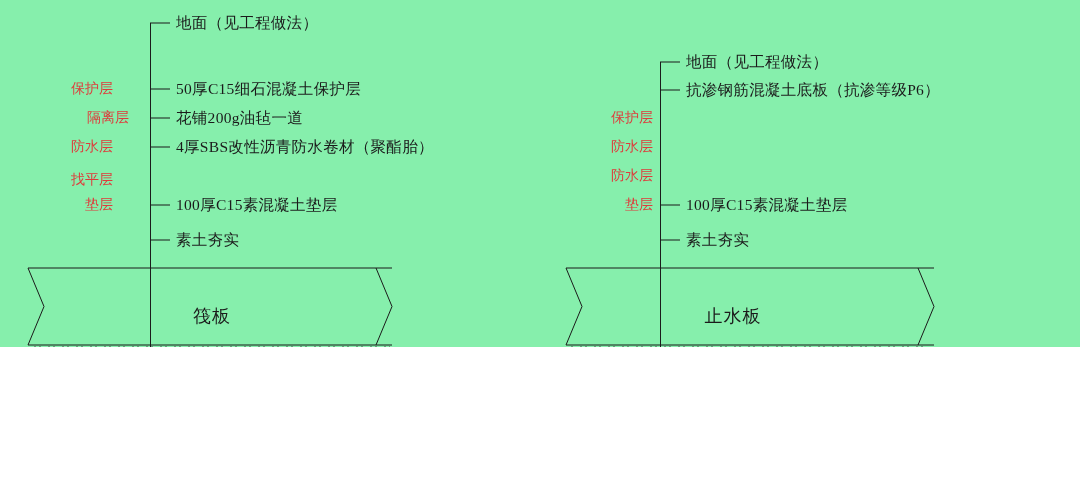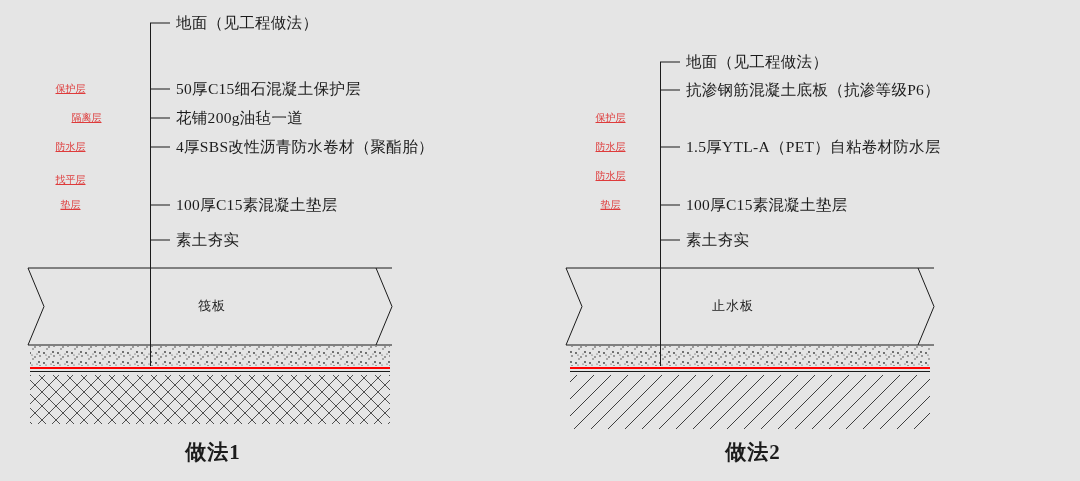--- a/index.html
+++ b/index.html
@@ -1,19 +1,19 @@
 <!DOCTYPE html>
 <html><head>
 <meta charset="utf-8">
 <style>
   html,body{margin:0;padding:0;background:#ffffff;}
   .canvas{
     position:relative;
-    width:1080px;height:481px;
-    background:#e5e5e5;
+    width:1080px;height:347px;
+    background:#86efac;
     font-family:"Liberation Serif","DejaVu Serif",serif;
     color:#1b1b1b;
     overflow:hidden;
   }
   .leader-line{
     position:absolute;
     width:0;
     border-left:1px solid #1b1b1b;
   }
   .callout{
@@ -29,31 +29,31 @@
     border-top:1px solid #1b1b1b;
     margin-right:6px;
   }
   .callout-text{
     font-size:15.5px;
     letter-spacing:0.3px;
   }
   .red-tag{
     position:absolute;
     transform:translateY(-50%);
-    text-align:center;
-    font-size:10px;
+    text-align:right;
+    font-size:14px;
     color:#de3b3b;
     white-space:nowrap;
-    text-decoration:underline;
   }
   .slab-label{
     position:absolute;
     transform:translate(-50%,-50%);
-    font-size:13px;
+    font-size:18px;
     letter-spacing:1px;
+    margin-top:10px;
   }
   .caption{
     position:absolute;
     transform:translate(-50%,-50%);
     font-size:21px;
     font-weight:bold;
     letter-spacing:1px;
     text-align:center;
   }
   svg.linework{position:absolute;left:0;top:0;}
@@ -147,24 +147,20 @@
   <div class="leader-line" style="left:660px;top:62px;height:304px"></div>
 
   <div class="callout" style="left:660px;top:62px">
     <span class="tick"></span>
     <span class="callout-text">地面（见工程做法）</span>
   </div>
   <div class="callout" style="left:660px;top:90px">
     <span class="tick"></span>
     <span class="callout-text">抗渗钢筋混凝土底板（抗渗等级P6）</span>
   </div>
-  <div class="callout" style="left:660px;top:147px">
-    <span class="tick"></span>
-    <span class="callout-text">1.5厚YTL-A（PET）自粘卷材防水层</span>
-  </div>
   <div class="callout" style="left:660px;top:205px">
     <span class="tick"></span>
     <span class="callout-text">100厚C15素混凝土垫层</span>
   </div>
   <div class="callout" style="left:660px;top:240px">
     <span class="tick"></span>
     <span class="callout-text">素土夯实</span>
   </div>
 
   <div class="red-tag" style="left:568px;top:118px;width:85px">保护层</div>

